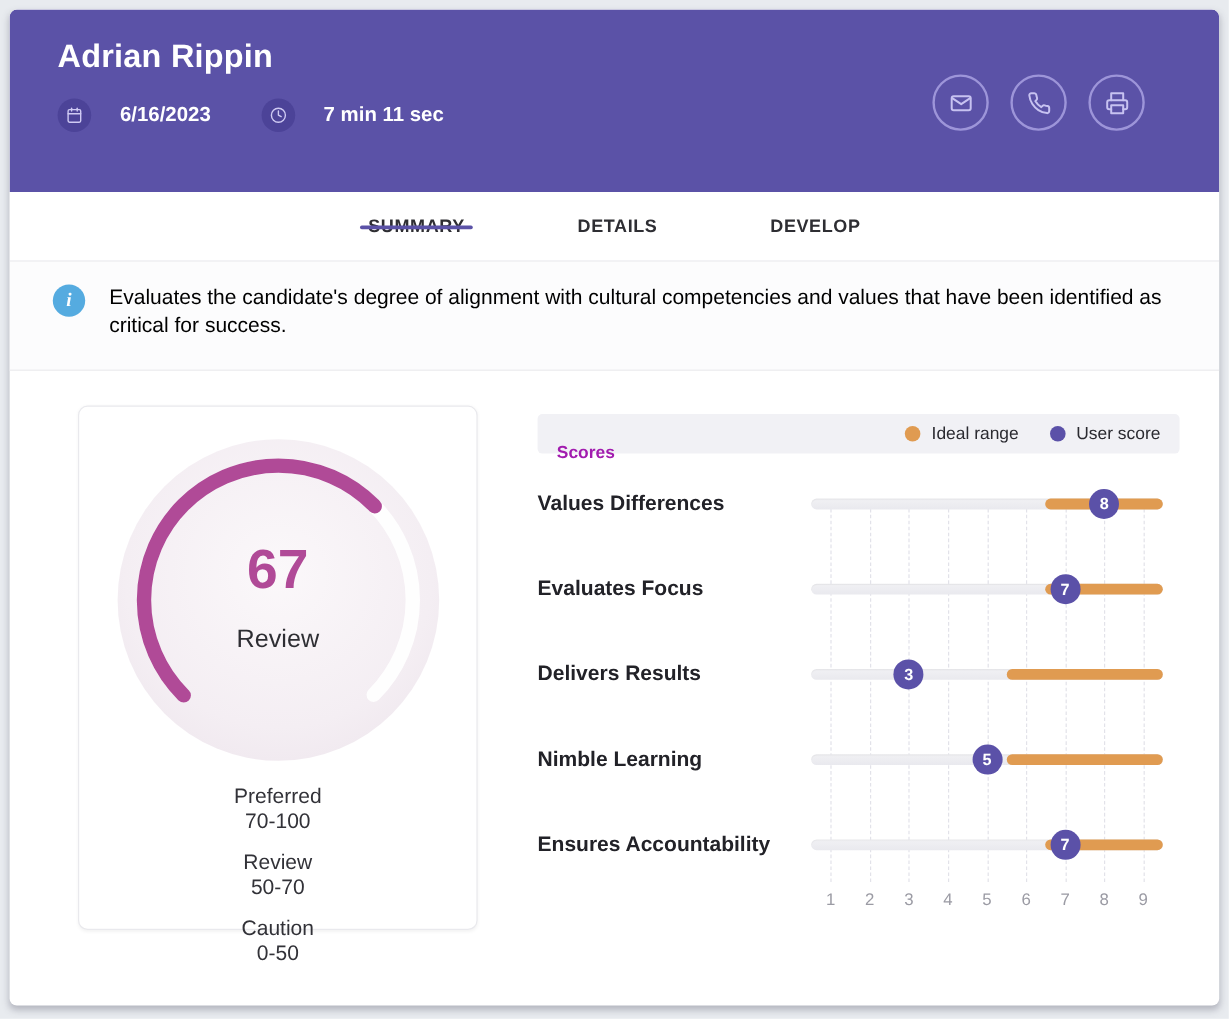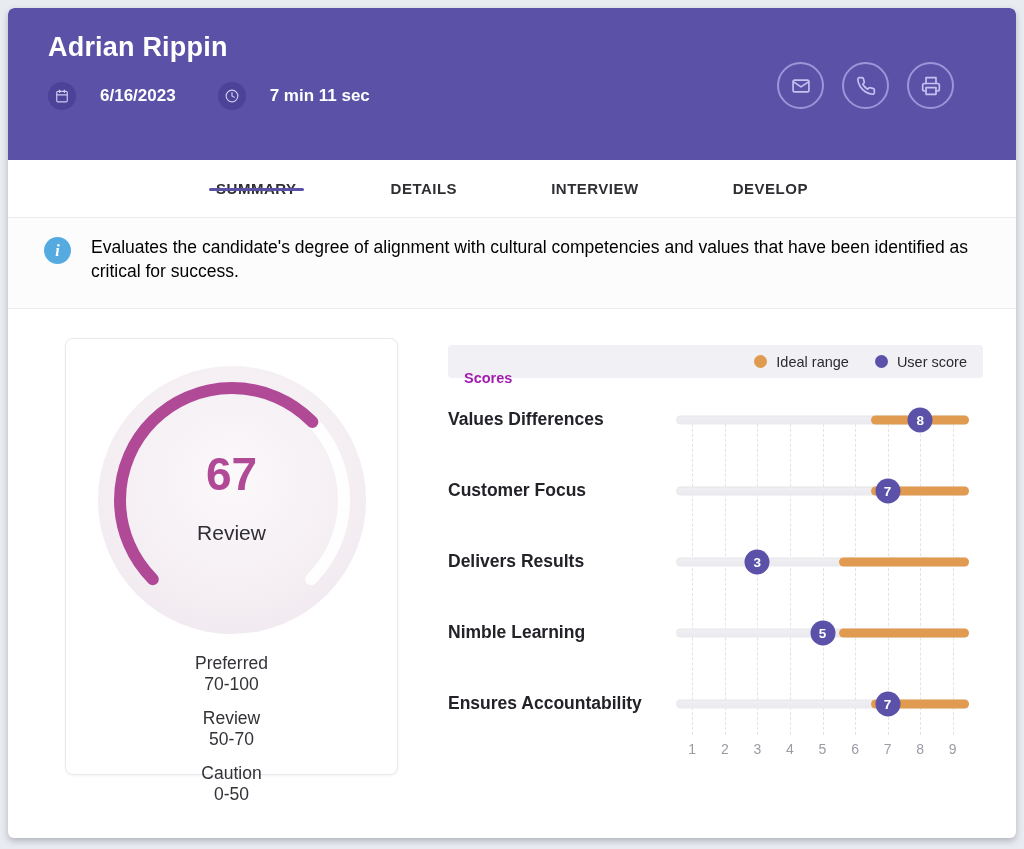--- a/index.html
+++ b/index.html
@@ -181,23 +181,20 @@
       </button>
     </div>
   </header>
 
   <nav class="tabs" id="tab-bar">
       <div class="tab active">
         <span>SUMMARY</span>
       </div>
       <div class="tab">
         <span>DETAILS</span>
-      </div>
-      <div class="tab">
-        <span>INTERVIEW</span>
       </div>
       <div class="tab">
         <span>DEVELOP</span>
       </div>
     </nav>
 
   <section class="info-banner">
     <span class="info-icon">i</span>
     <p class="info-text">Evaluates the candidate's degree of alignment with cultural competencies and values that have been identified as critical for success.</p>
   </section>
@@ -268,21 +265,21 @@
         <div id="score-rows">
             <div class="score-row">
     <span class="row-label">Values Differences</span>
     <div class="bar-area">
       <div class="track"></div>
       <div class="band" style="left: 66.6667%; width: 33.3333%; background: rgb(224, 155, 81);"></div>
       <div class="score-dot" style="left: 83.3333%; background: rgb(91, 81, 168);">8</div>
     </div>
   </div>
             <div class="score-row">
-    <span class="row-label">Customer Focus</span>
+    <span class="row-label">Evaluates Focus</span>
     <div class="bar-area">
       <div class="track"></div>
       <div class="band" style="left: 66.6667%; width: 33.3333%; background: rgb(224, 155, 81);"></div>
       <div class="score-dot" style="left: 72.2222%; background: rgb(91, 81, 168);">7</div>
     </div>
   </div>
             <div class="score-row">
     <span class="row-label">Delivers Results</span>
     <div class="bar-area">
       <div class="track"></div>

